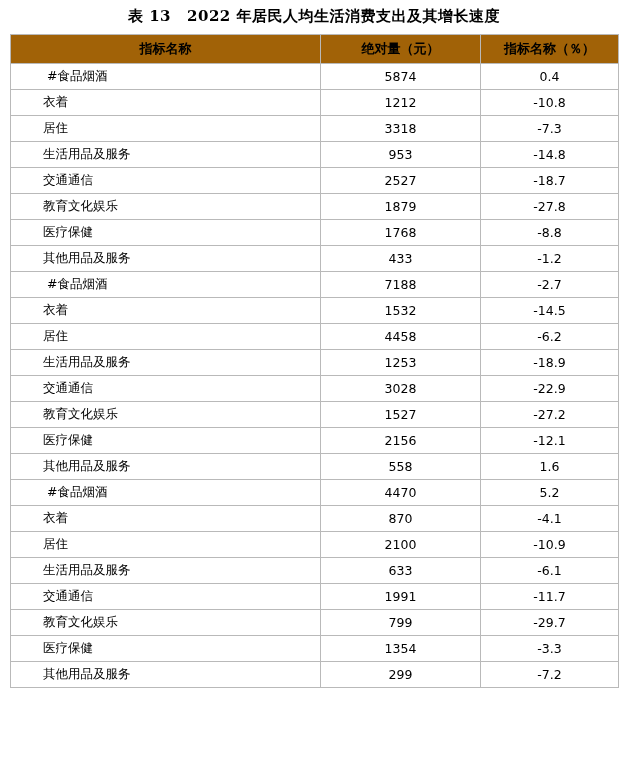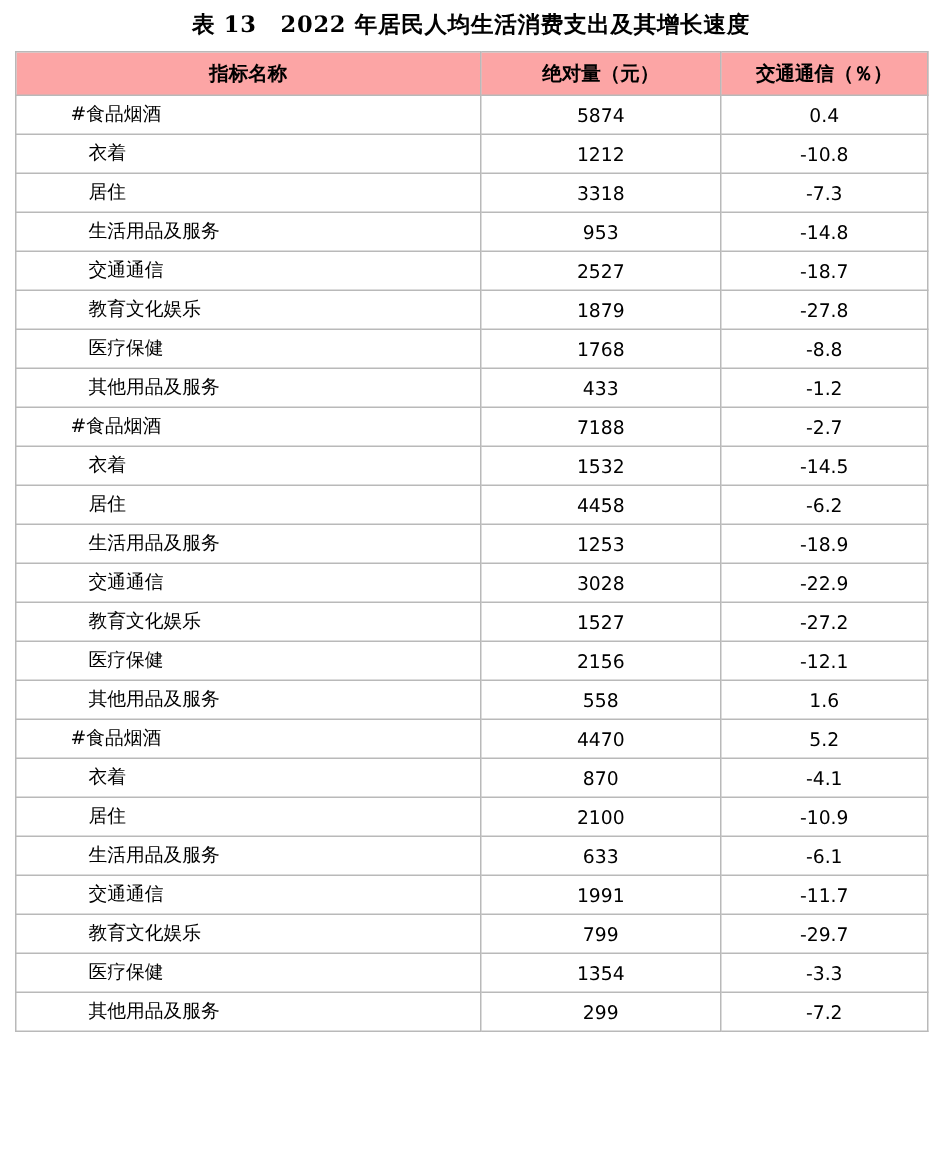--- a/index.html
+++ b/index.html
@@ -47,34 +47,34 @@
     font-size: 12.5px;
     height: 25px;
     padding: 0;
     vertical-align: middle;
   }
   table.data thead th {
     font-weight: bold;
     text-align: center;
     font-size: 13px;
     height: 28px;
-    background: #fca5a5;
+    background: #a16207;
   }
   col.c1 { width: 310px; }
   col.c2 { width: 160px; }
   col.c3 { width: 138px; }
 
   td.label {
     text-align: left;
     padding-left: 10px;
     white-space: nowrap;
   }
   td.label.lvl0 { padding-left: 10px; }
   td.label.lvl1 { padding-left: 36px; }
-  td.label.lvl2 { padding-left: 48px; }
+  td.label.lvl2 { padding-left: 32px; }
   td.num {
     text-align: center;
   }
   .hdr-left { text-align: center; }
 </style>
 </head>
 <body>
 
 <div class="page">
 
@@ -85,21 +85,21 @@
   <table class="data">
     <colgroup>
       <col class="c1">
       <col class="c2">
       <col class="c3">
     </colgroup>
     <thead>
       <tr>
         <th class="hdr-left">指标名称</th>
         <th>绝对量（元）</th>
-        <th>交通通信（％）</th>
+        <th>指标名称（％）</th>
       </tr>
     </thead>
     <tbody id="tbody">
         <tr>
           <td class="label lvl1">#食品烟酒</td>
           <td class="num">5874</td>
           <td class="num">0.4</td>
         </tr>
         <tr>
           <td class="label lvl2">衣着</td>

